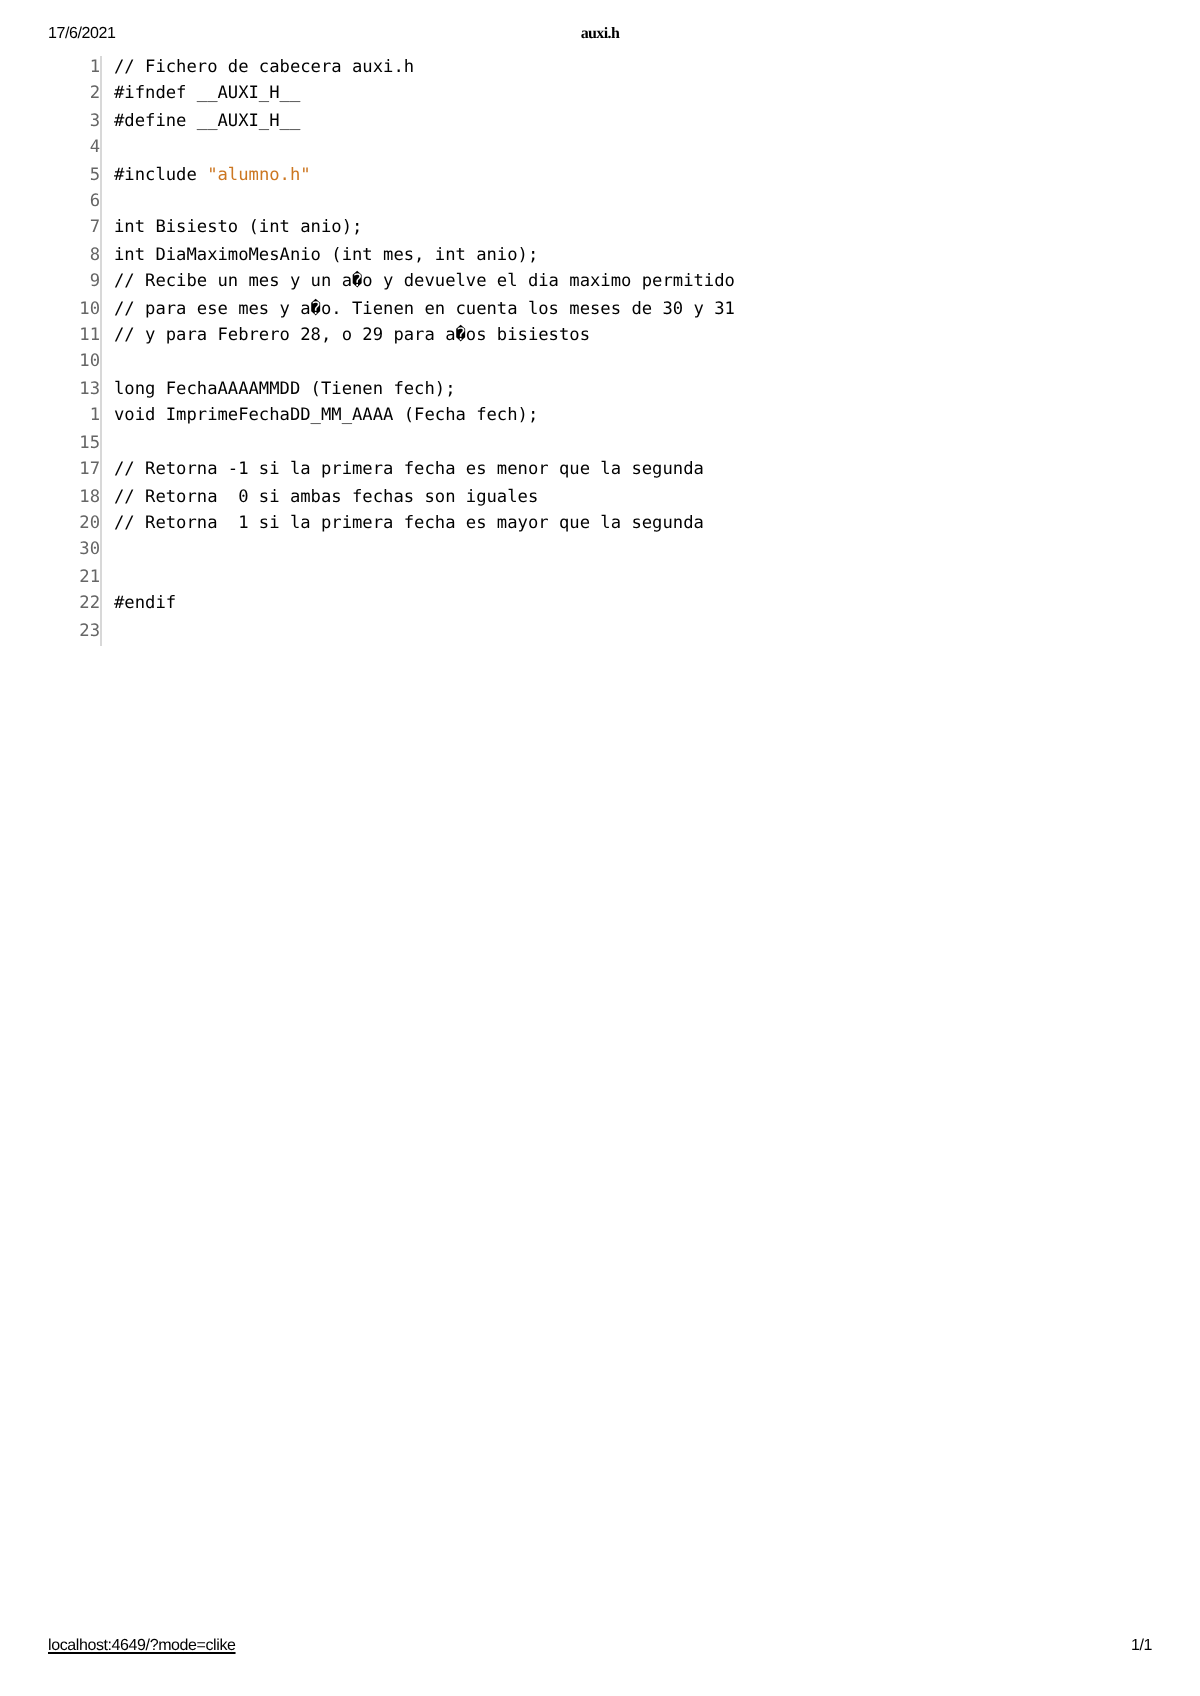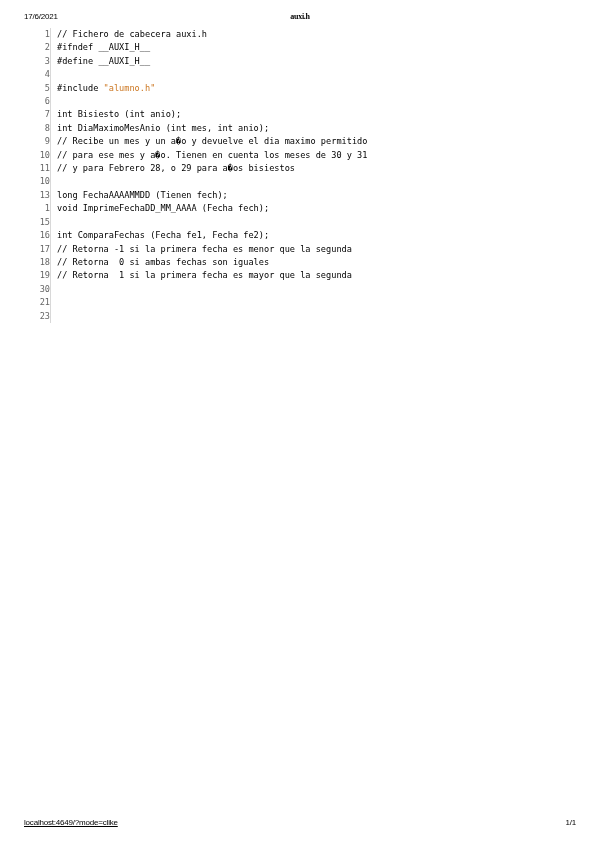--- a/index.html
+++ b/index.html
@@ -196,48 +196,48 @@
           <td class="ln">1</td>
           <td class="gut"></td>
           <td class="src tok-plain">void ImprimeFechaDD_MM_AAAA (Fecha fech);</td>
         </tr>
         <tr>
           <td class="ln">15</td>
           <td class="gut"></td>
           <td class="src tok-plain"></td>
         </tr>
         <tr>
-          <td class="ln">16</td>
-          <td class="gut"></td>
-          <td class="src tok-plain">int ComparaFechas (Fecha fe1, Fecha fe2);</td>
-        </tr>
-        <tr>
           <td class="ln">17</td>
           <td class="gut"></td>
           <td class="src tok-comment">// Retorna -1 si la primera fecha es menor que la segunda</td>
         </tr>
         <tr>
           <td class="ln">18</td>
           <td class="gut"></td>
           <td class="src tok-comment">// Retorna  0 si ambas fechas son iguales</td>
         </tr>
         <tr>
-          <td class="ln">19</td>
+          <td class="ln">20</td>
           <td class="gut"></td>
           <td class="src tok-comment">// Retorna  1 si la primera fecha es mayor que la segunda</td>
         </tr>
         <tr>
           <td class="ln">30</td>
           <td class="gut"></td>
           <td class="src tok-plain"></td>
         </tr>
         <tr>
           <td class="ln">21</td>
           <td class="gut"></td>
           <td class="src tok-plain"></td>
+        </tr>
+        <tr>
+          <td class="ln">22</td>
+          <td class="gut"></td>
+          <td class="src tok-plain">#endif</td>
         </tr>
         <tr>
           <td class="ln">23</td>
           <td class="gut"></td>
           <td class="src tok-plain"></td>
         </tr>
       </tbody>
     </table>
   </div>
 

